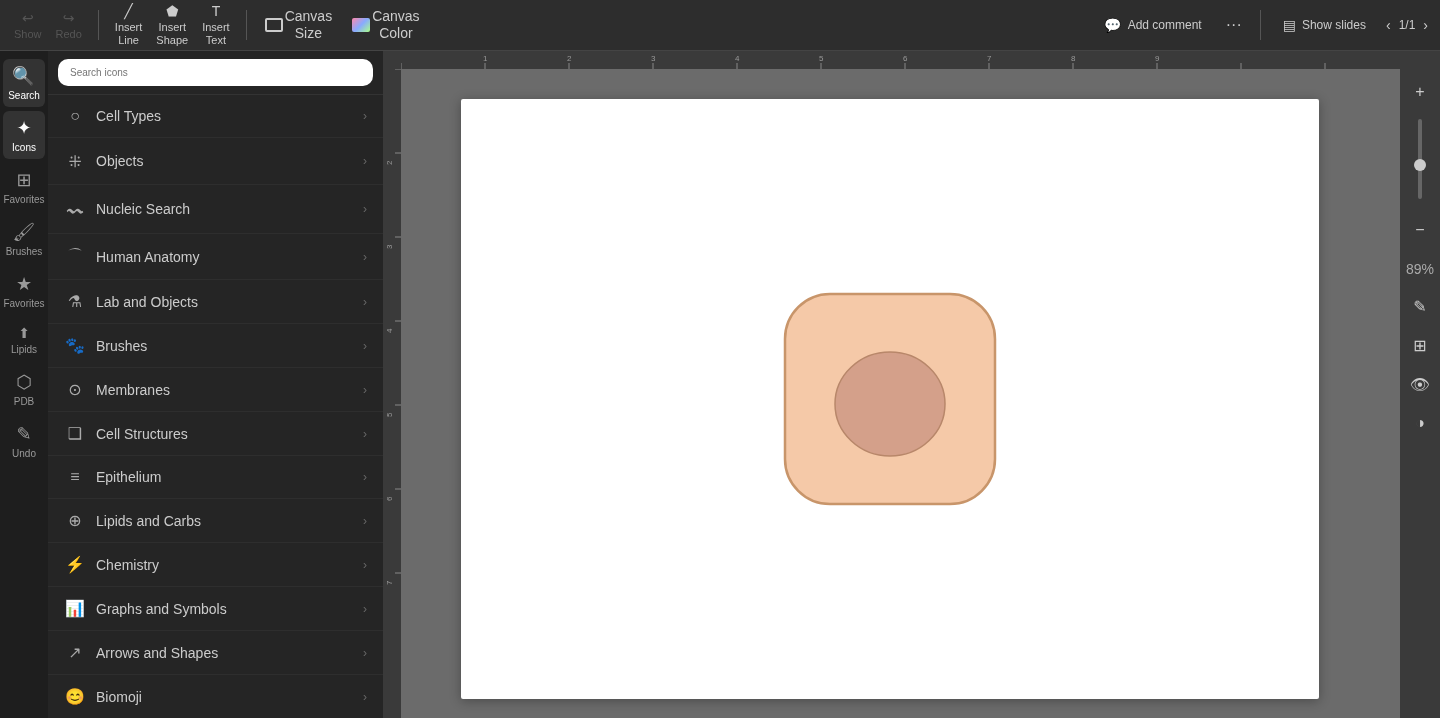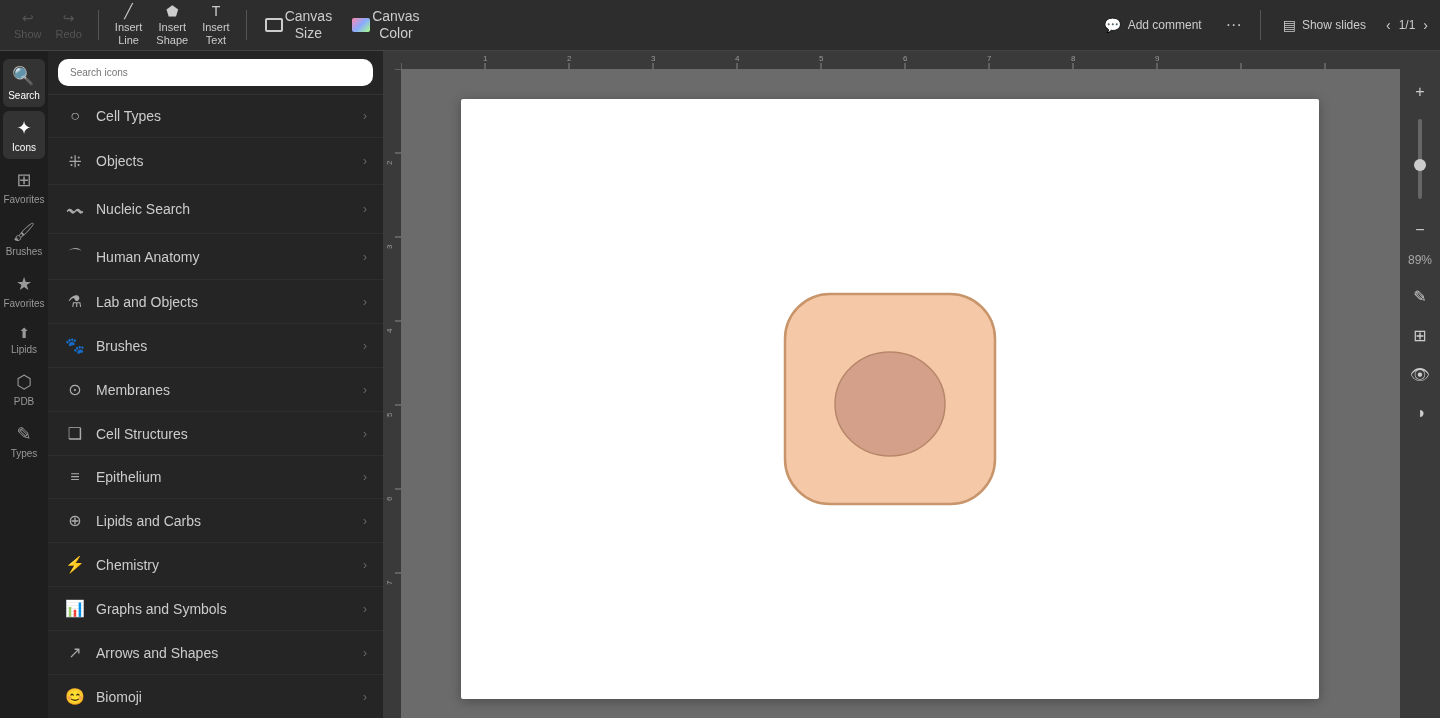--- a/index.html
+++ b/index.html
@@ -276,22 +276,22 @@
       appearance: none;
       width: 12px;
       height: 12px;
       background: #ccc;
       border-radius: 50%;
       cursor: pointer;
     }
 
     .zoom-percent {
       color: #aaa;
-      font-size: 12px;
-      margin-top: 4px;
+      font-size: 14px;
+      margin-top: 12px;
     }
 
     .right-tool-btn {
       background: none;
       border: none;
       color: #ccc;
       cursor: pointer;
       padding: 8px;
       font-size: 16px;
       border-radius: 4px;
@@ -415,21 +415,21 @@
     <div class="nav-item">
       <span class="nav-icon" style="font-size:14px">⬆</span>
       <span>Lipids</span>
     </div>
     <div class="nav-item">
       <span class="nav-icon">⬡</span>
       <span>PDB</span>
     </div>
     <div class="nav-item">
       <span class="nav-icon">✎</span>
-      <span>Types</span>
+      <span>Undo</span>
     </div>
   </div>
 
   <div class="icon-panel">
     <div class="search-bar">
       <input class="search-input" type="text" placeholder="Search icons" style="">
     </div>
 
     <div id="categories-list">
         <div class="category-item">

